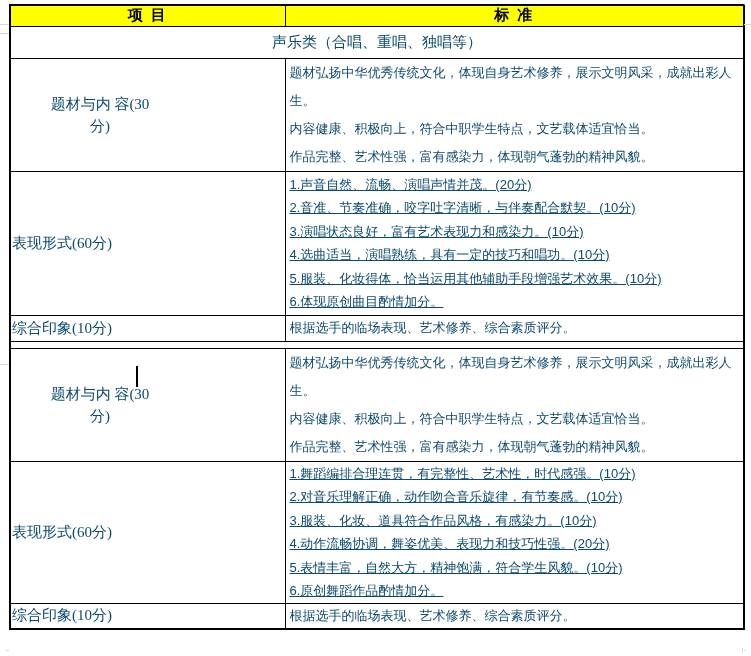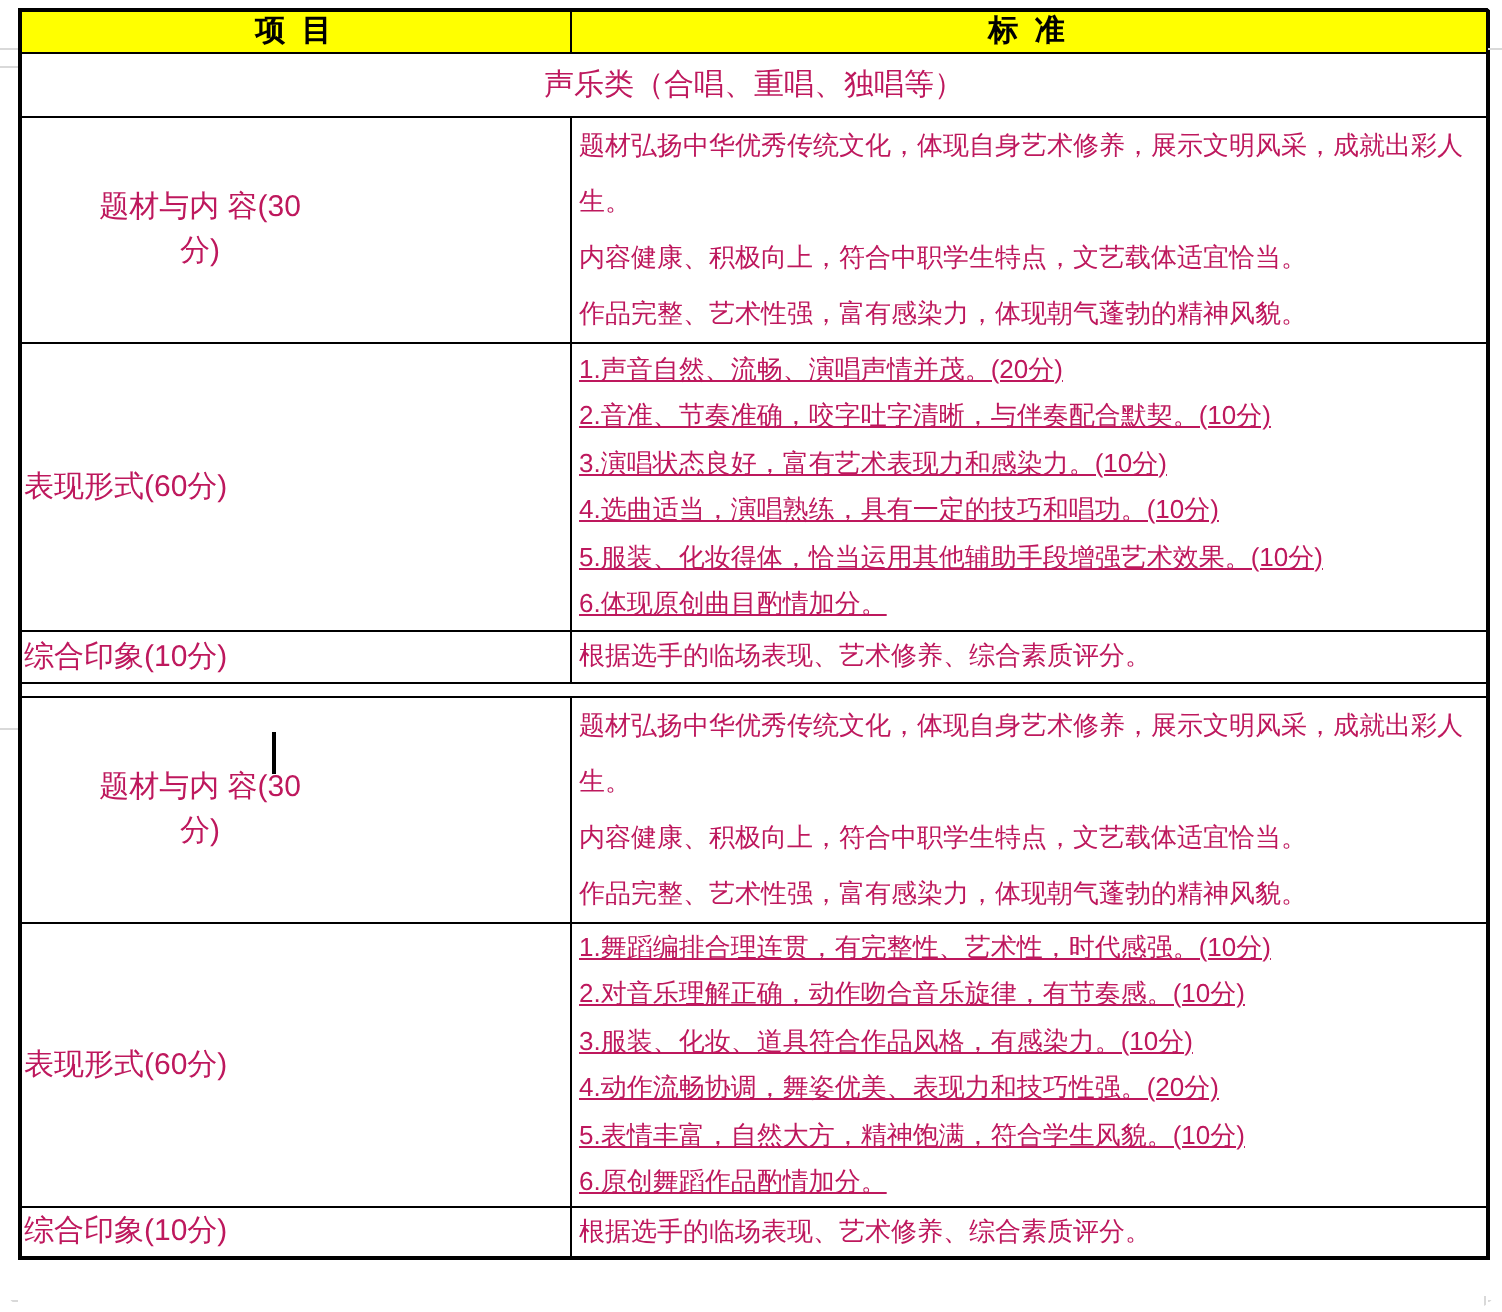--- a/index.html
+++ b/index.html
@@ -9,38 +9,38 @@
   }
   table.criteria{
     position:absolute;left:9px;top:4px;width:734px;
     border-collapse:collapse;table-layout:fixed;
     border:2px solid #000;
   }
   col.c1{width:275px;}
   col.c2{width:459px;}
   td{
     border:1.5px solid #000;vertical-align:middle;
-    color:#be185d;font-size:13px;padding:0;overflow:hidden;
+    color:#0c4a6e;font-size:13px;padding:0;overflow:hidden;
   }
   tr.r-head{height:21px;}
   tr.r-cat-vocal{height:32px;}
   tr.r-theme{height:108px;}
   tr.r-form-vocal{height:144px;}
   tr.r-impression{height:26px;}
   tr.r-cat-dance{height:30px;}
   tr.r-spacer{height:6px;}
   tr.r-theme-dance{height:109px;}
   tr.r-form-dance{height:141px;}
   tr.r-impression-dance{height:26px;}
   td.th{
     background:#FFFF00;color:#000;font-weight:bold;font-size:15px;
     text-align:center;letter-spacing:2px;
   }
   td.cat{text-align:center;font-size:15px;}
-  td.label-cell{font-size:15px;padding-left:1px;}
+  td.label-cell{font-size:15px;padding-left:1px;font-family:Liberation Serif, serif;}
   .theme-label{
     width:176px;text-align:center;white-space:pre-line;
     line-height:22px;font-size:15px;
   }
   td.content{padding-left:4px;padding-right:2px;white-space:pre-line;}
   td.lh28{line-height:28px;}
   td.lh24{line-height:23.5px;text-decoration:underline;}
   td.spacer-cell{height:6px;padding:0;font-size:1px;line-height:1px;}
   
   .patch{position:absolute;background:#ffffff;}

